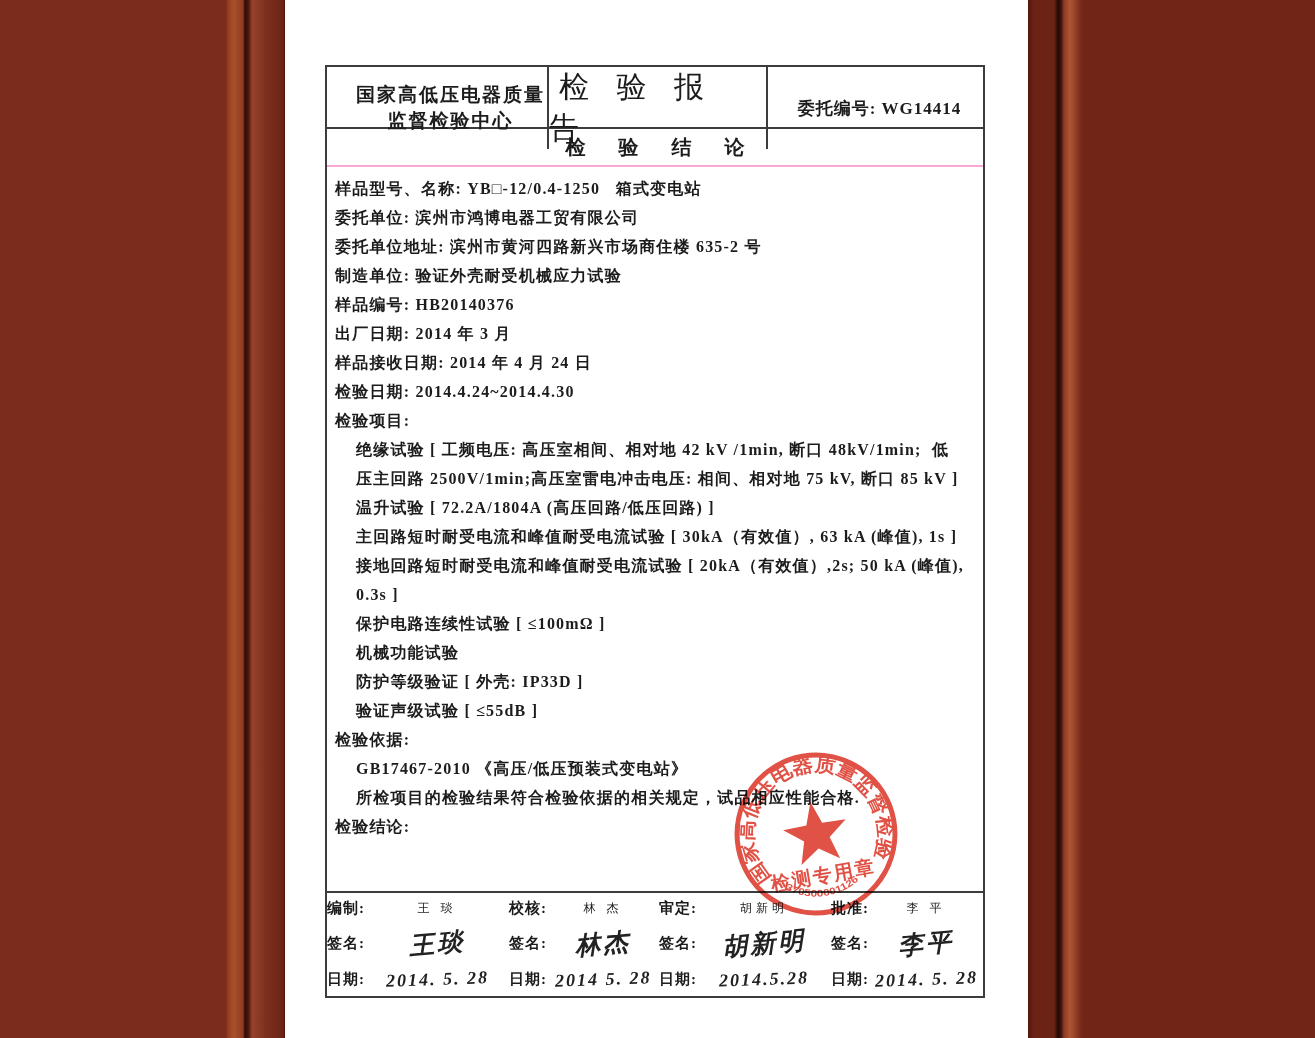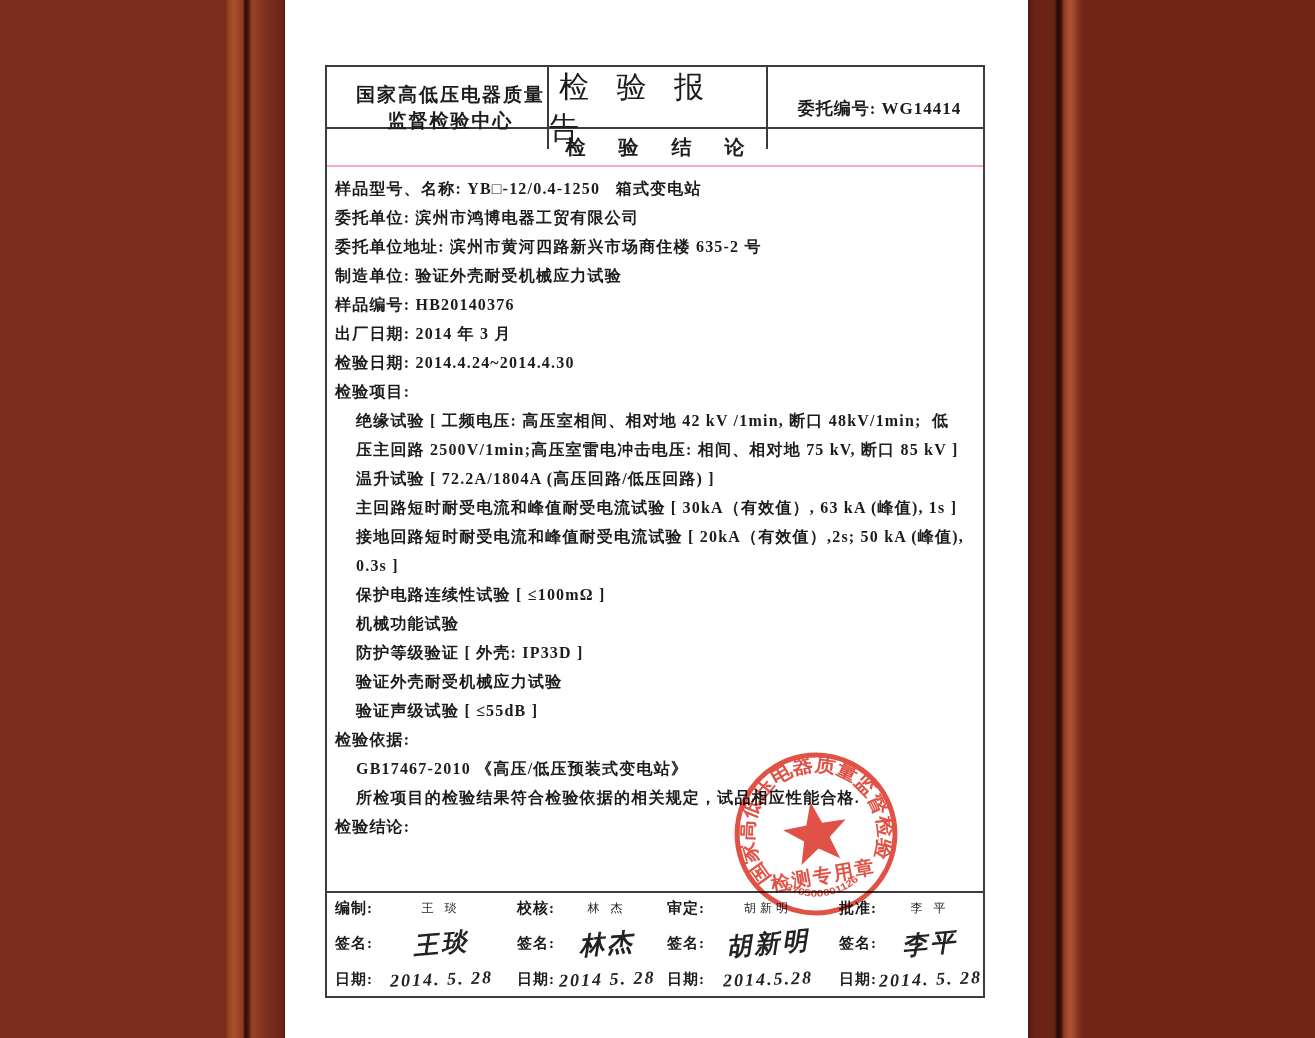--- a/index.html
+++ b/index.html
@@ -54,21 +54,21 @@
   }
   .line.ind { padding-left: 21px; }
 
   
   .signoff {
     position: absolute; left: 0; bottom: 0; width: 100%; height: 105px;
     border-top: 2px solid #3c3c3c;
     display: grid; grid-template-columns: 182px 150px 172px 152px; grid-template-rows: 31px 39px 33px;
   }
   .cell { display: flex; align-items: center; overflow: visible; }
-  .cell .lb { margin-left: 8px; font-size: 15px; font-weight: 600; letter-spacing: 1px; white-space: nowrap; }
+  .cell .lb { font-size: 15px; font-weight: 600; letter-spacing: 1px; white-space: nowrap; }
   .cell .val { margin: 10px auto; font-size: 12px; font-weight: 400; letter-spacing: 4px; white-space: nowrap; }
   .hand {
     margin: 0 auto; font-style: italic; font-weight: 700; font-size: 25px;
     letter-spacing: 3px; transform: rotate(-5deg); color: #222; white-space: nowrap;
   }
   .hand-date {
     margin: 0 auto; font-style: italic; font-weight: 600; font-size: 18px;
     letter-spacing: 2px; transform: rotate(-2deg); color: #222; white-space: nowrap;
   }
 
@@ -97,32 +97,32 @@
 
   <div class="subhdr">检 验 结 论</div>
 
   <div class="report-body">
     <div class="line">样品型号、名称: YB□-12/0.4-1250   箱式变电站</div>
     <div class="line">委托单位: 滨州市鸿博电器工贸有限公司</div>
     <div class="line">委托单位地址: 滨州市黄河四路新兴市场商住楼 635-2 号</div>
     <div class="line">制造单位: 验证外壳耐受机械应力试验</div>
     <div class="line">样品编号: HB20140376</div>
     <div class="line">出厂日期: 2014 年 3 月</div>
+    <div class="line">样品接收日期: 2014 年 4 月 24 日</div>
     <div class="line">检验日期: 2014.4.24~2014.4.30</div>
     <div class="line">检验项目:</div>
     <div class="line ind">绝缘试验 [ 工频电压: 高压室相间、相对地 42 kV /1min, 断口 48kV/1min;  低</div>
     <div class="line ind">压主回路 2500V/1min;高压室雷电冲击电压: 相间、相对地 75 kV, 断口 85 kV ]</div>
     <div class="line ind">温升试验 [ 72.2A/1804A (高压回路/低压回路) ]</div>
     <div class="line ind">主回路短时耐受电流和峰值耐受电流试验 [ 30kA（有效值）, 63 kA (峰值), 1s ]</div>
     <div class="line ind">接地回路短时耐受电流和峰值耐受电流试验 [ 20kA（有效值）,2s; 50 kA (峰值),</div>
     <div class="line ind">0.3s ]</div>
     <div class="line ind">保护电路连续性试验 [ ≤100mΩ ]</div>
     <div class="line ind">机械功能试验</div>
     <div class="line ind">防护等级验证 [ 外壳: IP33D ]</div>
-    <div class="line ind">验证外壳耐受机械应力试验</div>
     <div class="line ind">验证声级试验 [ ≤55dB ]</div>
     <div class="line">检验依据:</div>
     <div class="line ind">GB17467-2010 《高压/低压预装式变电站》</div>
     <div class="line ind">所检项目的检验结果符合检验依据的相关规定，试品相应性能合格.</div>
     <div class="line">检验结论:</div>
   </div>
 
   <div class="signoff">
     <div class="cell">
       <span class="lb">编制:</span>

